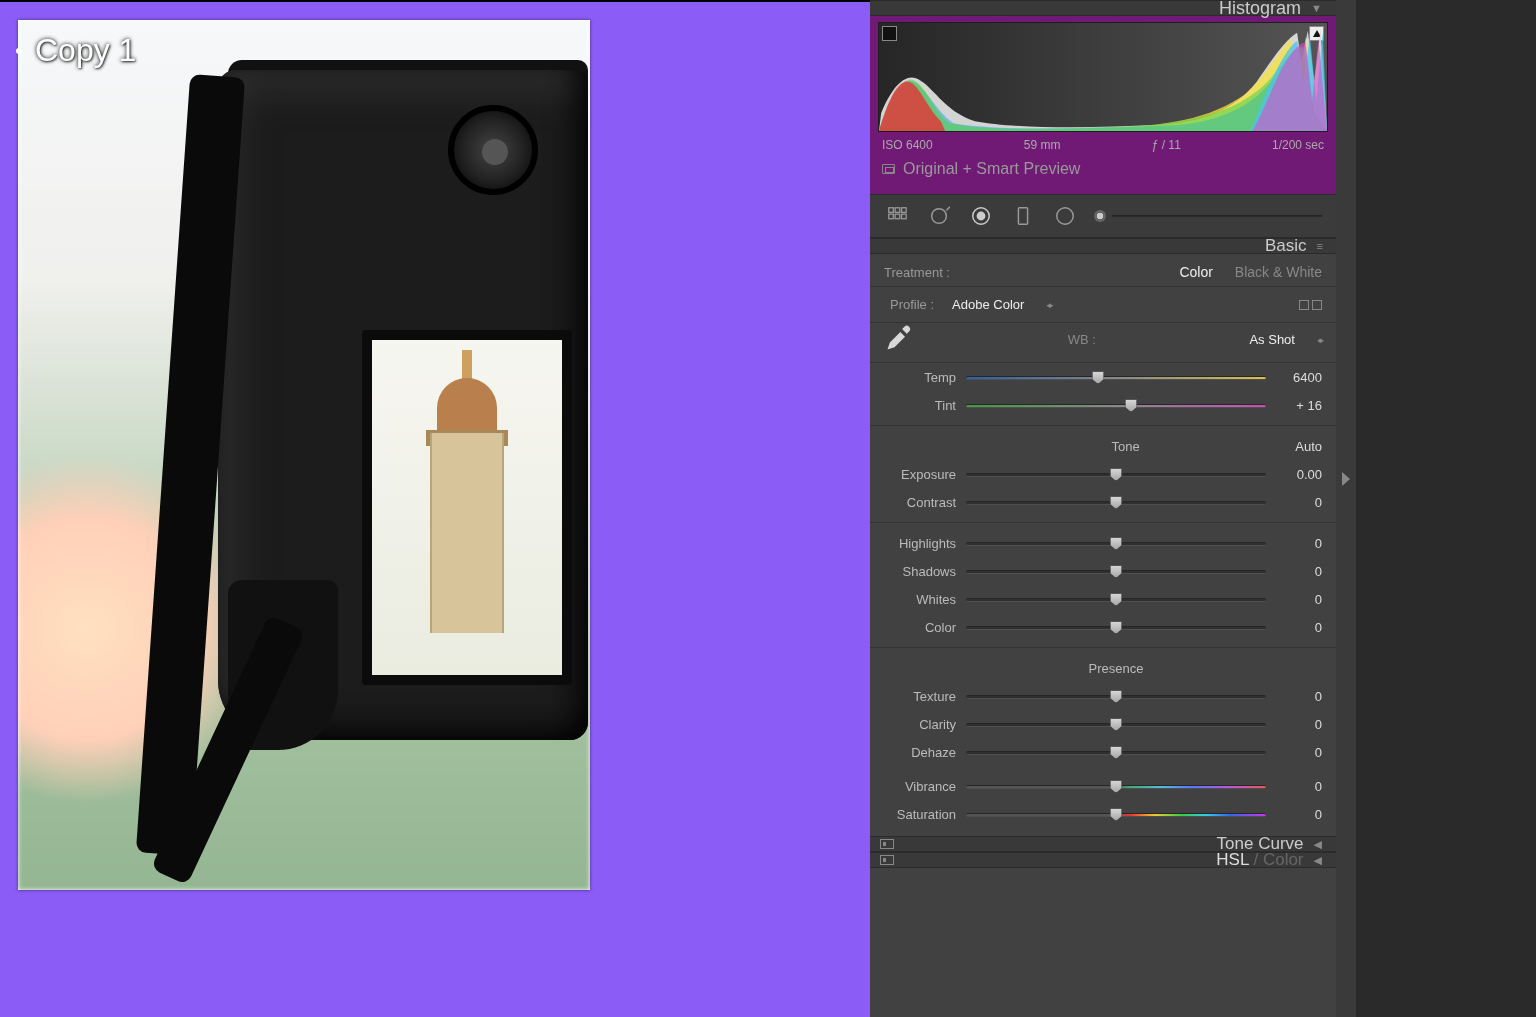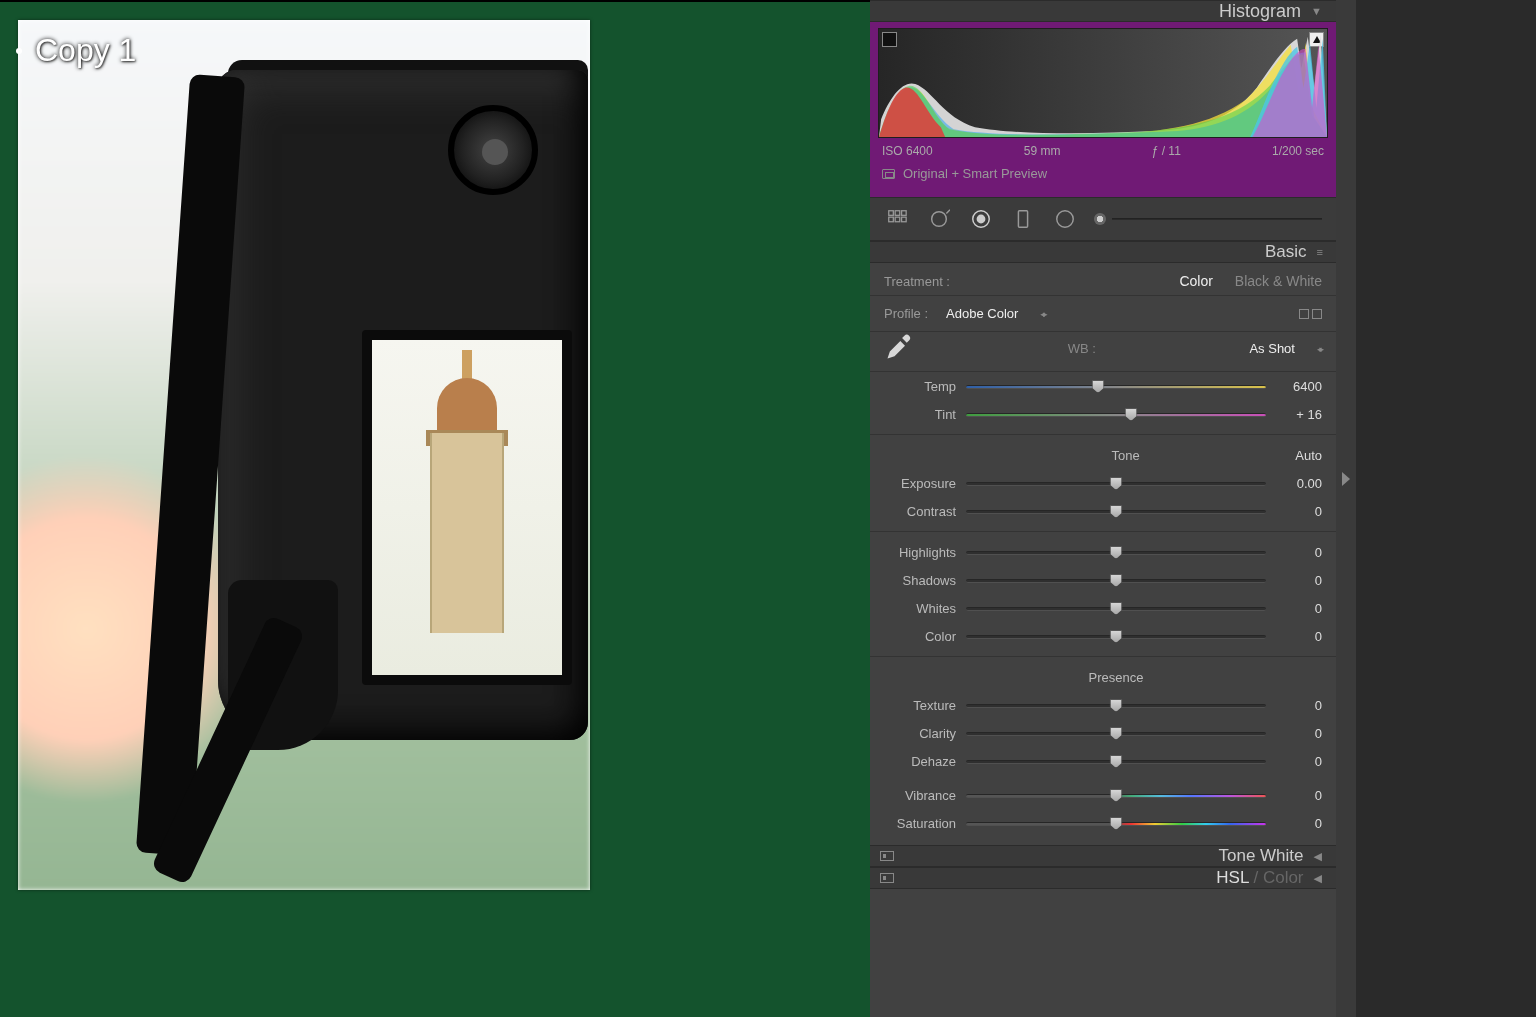--- a/index.html
+++ b/index.html
@@ -1,20 +1,20 @@
 <!DOCTYPE html>
 <html><head>
 <meta charset="utf-8">
 <style>
   * { box-sizing: border-box; margin: 0; padding: 0; }
   html, body { width: 1536px; height: 1017px; overflow: hidden; font-family: "Helvetica Neue", Arial, sans-serif; background: #2a2a2a; color: #ccc; }
   #app { display: flex; width: 100%; height: 100%; }
 
   
-  #canvas { position: relative; flex: 0 0 870px; height: 100%; background: #14532d; border-top: 2px solid #000; }
+  #canvas { position: relative; flex: 0 0 870px; height: 100%; background: #8b5cf6; border-top: 2px solid #000; }
   #image-frame { position: absolute; left: 18px; top: 18px; width: 572px; height: 870px; background: #fff; box-shadow: 0 0 3px rgba(0,0,0,0.5); overflow: hidden; }
   #copy-label { position: absolute; left: 35px; top: 30px; font-size: 32px; color: #fff; text-shadow: 0 0 4px #000, 1px 1px 2px #666; font-weight: 500; z-index: 5; }
   #copy-dot  { position: absolute; left: 16px; top: 46px; width: 6px; height: 6px; background: #fff; border-radius: 50%; z-index: 5; }
 
   
   .bg-blur { position: absolute; inset: 0;
     background:
       radial-gradient(circle at 12% 70%, #ffe0c0 0%, #ffd0b8 14%, rgba(255,224,200,0) 22%),
       linear-gradient(180deg, #f6f8fa 0%, #f0f0ed 30%, #a9c5a4 70%, #95b693 100%);
     filter: blur(2px);
@@ -47,21 +47,21 @@
   .cam-grip  { position:absolute; left:210px; top:560px; width:110px; height:170px; background:#111; border-radius:14px 10px 60px 20px; }
 
   
   #side { flex: 0 0 466px; height: 100%; background: #414141; display: flex; flex-direction: column; font-size: 13px; color: #aaa; }
   #side-inner { flex:1; overflow:hidden; }
   .edge-strip { flex: 0 0 20px; background: #3a3a3a; position:relative; }
   .edge-strip .tri { position:absolute; top:472px; left:6px; width:0;height:0; border-top:7px solid transparent; border-bottom:7px solid transparent; border-left:8px solid #888; }
 
   .panel-header {
     display:flex; align-items:center; justify-content:flex-end;
-    height:22px; padding:0 14px 0 10px;
+    height:16px; padding:0 14px 0 10px;
     background:#393939; border-bottom:1px solid #2b2b2b; border-top:1px solid #2b2b2b;
     font-size:17px; color:#ccc; font-weight:500; gap:10px;
     cursor:pointer;
   }
   .panel-header.big { font-size:18px; }
   .panel-header .chev { font-size:11px; color:#888; }
   .panel-header.sub .title-a { color:#ddd; }
   .panel-header.sub .title-b { color:#666; }
   .switch-icon { width:14px; height:10px; border:1px solid #888; margin-right:auto; position:relative; }
   .switch-icon:before { content:""; position:absolute; left:2px; top:2px; width:3px; height:4px; background:#888; }
@@ -72,21 +72,21 @@
     position:relative; height:110px; width:100%;
     background: linear-gradient(90deg, #262626 0%, #555 100%);
     border:1px solid #1e1e1e;
   }
   .clip-box { position:absolute; top:3px; width:15px; height:15px; border:1px solid #888; background:#111; }
   .clip-box.l { left:3px; }
   .clip-box.r { right:3px; background:#eee; }
   .clip-box.r:after { content:""; position:absolute; left:3px; top:3px; border-left:4px solid transparent; border-right:4px solid transparent; border-bottom:7px solid #111; }
   #histogram svg { position:absolute; left:0; bottom:0; width:100%; height:100%; }
   #hist-labels { display:flex; justify-content:space-between; font-size:12px; color:#aaa; padding:6px 4px 4px; }
-  #smart-preview { display:flex; align-items:center; gap:8px; padding:4px 4px 10px; color:#999; font-size:13px; }
+  #smart-preview { display:flex; align-items:center; gap:8px; padding:4px 4px 10px; color:#999; font-size:16px; }
   #smart-preview .ic { width:13px; height:10px; border:1px solid #888; border-radius:1px; position:relative; }
   #smart-preview .ic:after { content:""; position:absolute; left:2px; top:2px; width:7px; height:4px; border:1px solid #888; }
 
   
   #toolstrip { display:flex; align-items:center; gap:16px; padding:8px 14px; background:#3b3b3b; border-top:1px solid #2b2b2b; border-bottom:1px solid #2b2b2b; }
   .tool { width:26px; height:26px; display:flex; align-items:center; justify-content:center; color:#999; cursor:pointer; }
   .tool svg { width:22px; height:22px; }
   .tool.active svg circle.inner { fill:#ccc; }
   #toolstrip .mini-slider { flex:1; display:flex; align-items:center; gap:6px; }
   #toolstrip .mini-slider .knob { width:12px;height:12px;border-radius:50%;
@@ -132,21 +132,21 @@
   .eyedrop svg { width:28px; height:28px; }
 
   .treat-row { display:flex; align-items:center; padding:10px 14px 6px; border-bottom:1px solid #333;}
   .treat-row .t-lab { color:#999; font-size:13px; }
   .treat-row .spacer { flex:1; }
   .treat-row .opt { margin-left:22px; font-size:14px; cursor:pointer; }
   .treat-row .opt.active { color:#eee; }
   .treat-row .opt.inactive { color:#888; }
 
   .profile-row { display:flex; align-items:center; padding:10px 14px; gap:18px; border-bottom:1px solid #333;}
-  .profile-row .p-lab { color:#999; }
+  .profile-row .p-lab { color:#999;margin-left:6px; }
 </style>
 </head>
 <body>
 
 <div id="app">
 
   <div id="canvas">
     <div id="copy-dot"></div>
     <div id="copy-label">Copy 1</div>
 
@@ -437,21 +437,21 @@
               </div>
             </div>
         <span class="val">0</span>
       </div>
 
       <div style="height:8px"></div>
     </div>
 
     <div class="panel-header">
       <span class="switch-icon"></span>
-      <span>Tone White</span>
+      <span>Tone Curve</span>
       <span class="chev">◀</span>
     </div>
 
     <div class="panel-header sub">
       <span class="switch-icon"></span>
       <span>
         <span class="title-a">HSL</span><span class="title-b"> / </span><span class="title-b">Color</span>
       </span>
       <span class="chev">◀</span>
     </div>

